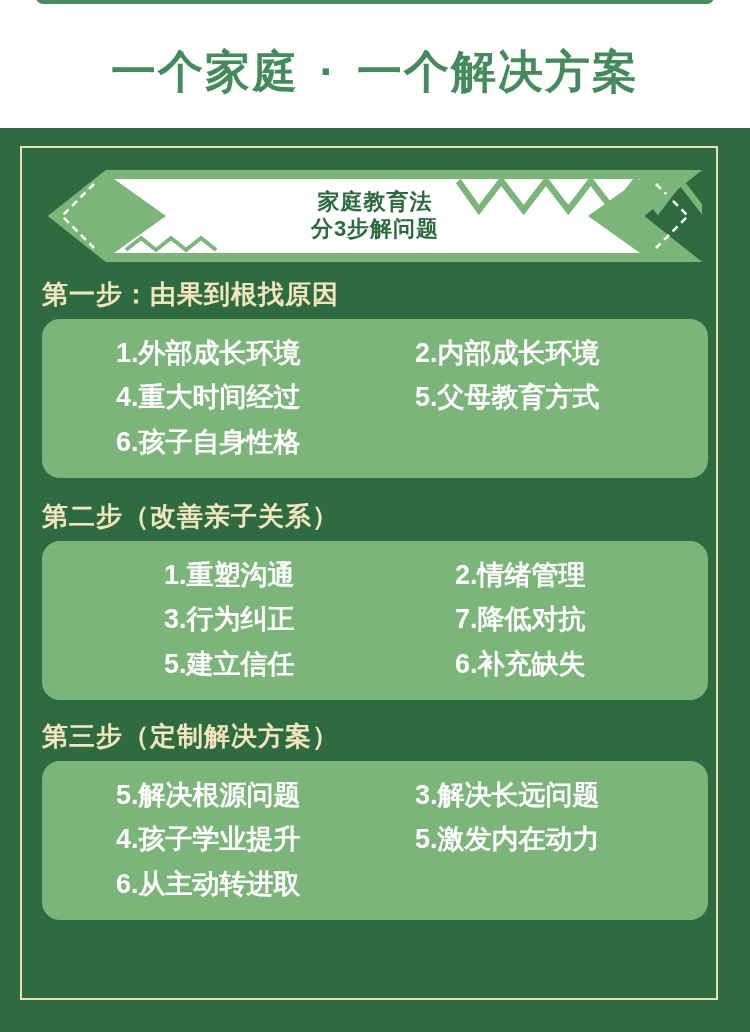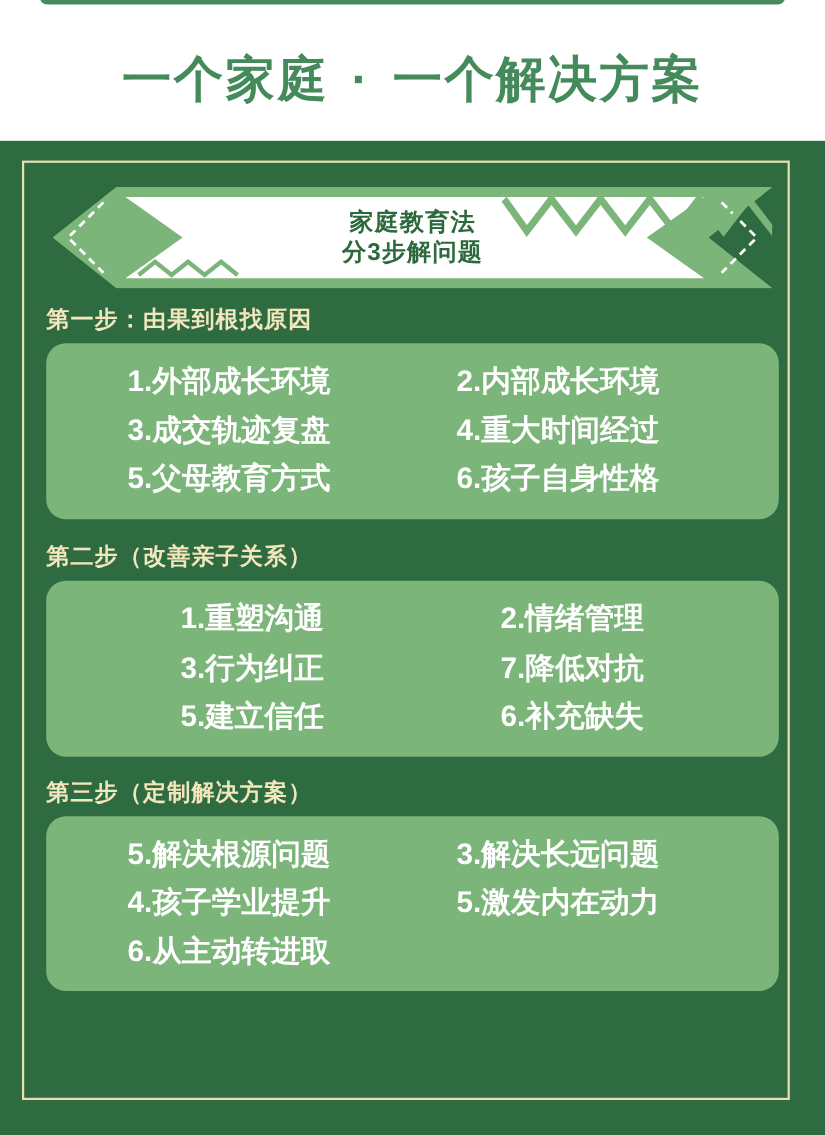--- a/index.html
+++ b/index.html
@@ -81,21 +81,21 @@
   }
 
   
   .steps{
     position:absolute;
     left:0; top:150px;
     width:750px;
   }
   .step{ position:relative; }
   .step-heading{
-    font-size:21px;
+    font-size:26px;
     font-weight:bold;
     color:#f2e6bc;
     letter-spacing:1px;
     margin:0 0 8px 42px;
     white-space:nowrap;
     line-height:1.25;
   }
   .step-box{
     margin:0 42px;
     background:#7cb57a;
@@ -166,21 +166,20 @@
     </div>
 
     <div class="steps">
 
       <div class="step sp1">
         <div class="step-heading">第一步：由果到根找原因</div>
         <div class="step-box">
           <div class="grid g-wide">
             <div class="cell">1.外部成长环境</div>
             <div class="cell">2.内部成长环境</div>
-            <div class="cell">3.成交轨迹复盘</div>
             <div class="cell">4.重大时间经过</div>
             <div class="cell">5.父母教育方式</div>
             <div class="cell">6.孩子自身性格</div>
           </div>
         </div>
       </div>
 
       <div class="step sp2">
         <div class="step-heading">第二步（改善亲子关系）</div>
         <div class="step-box">

